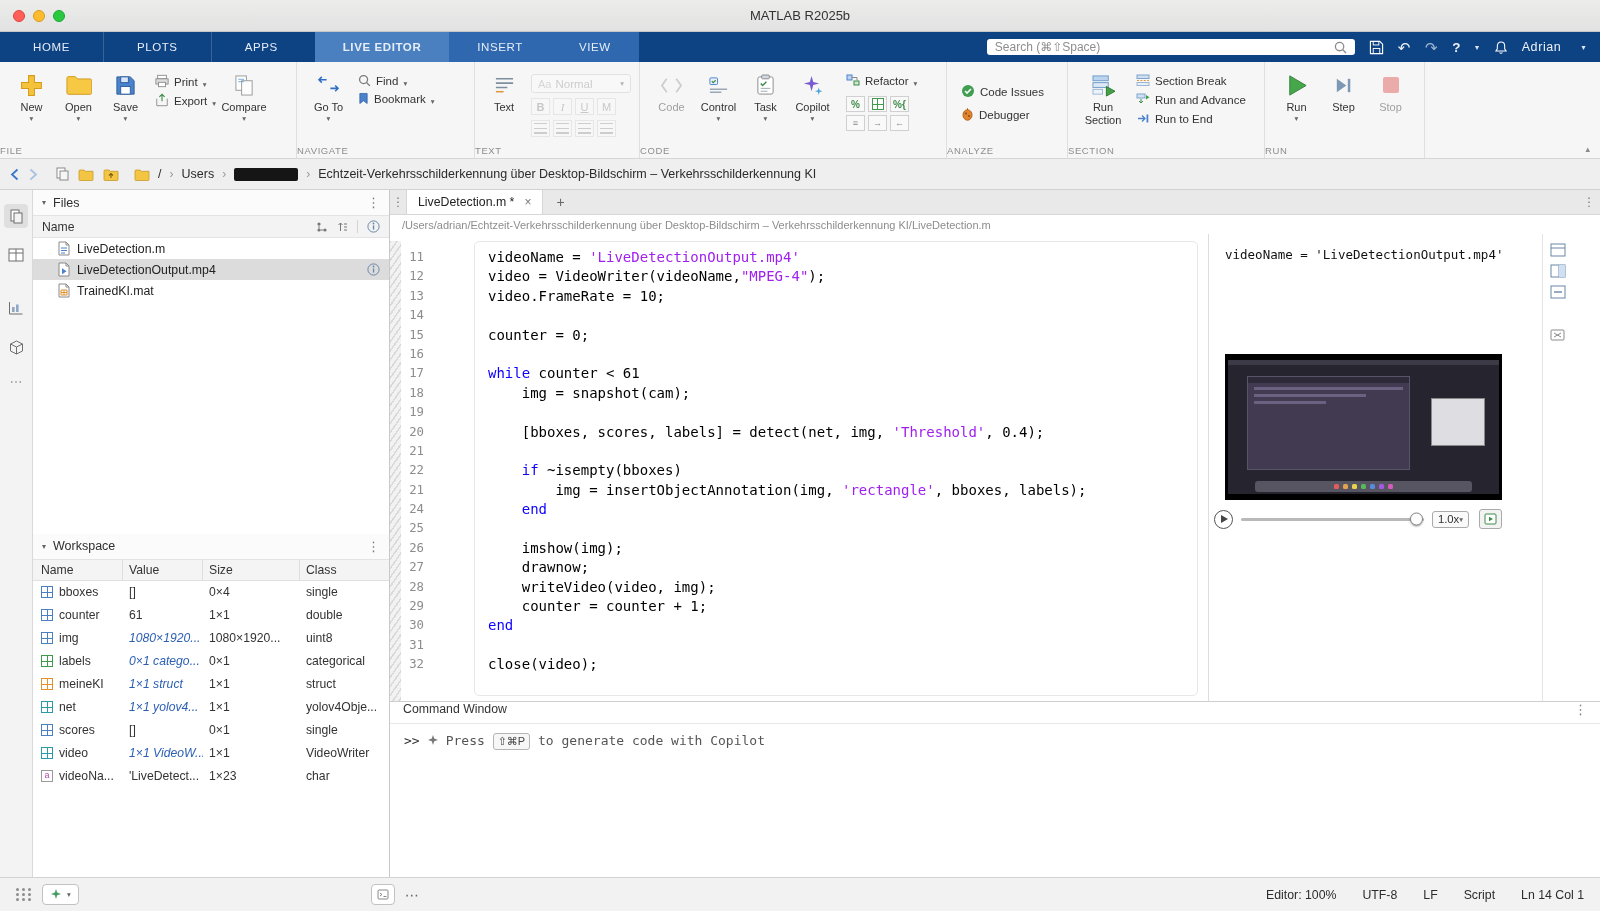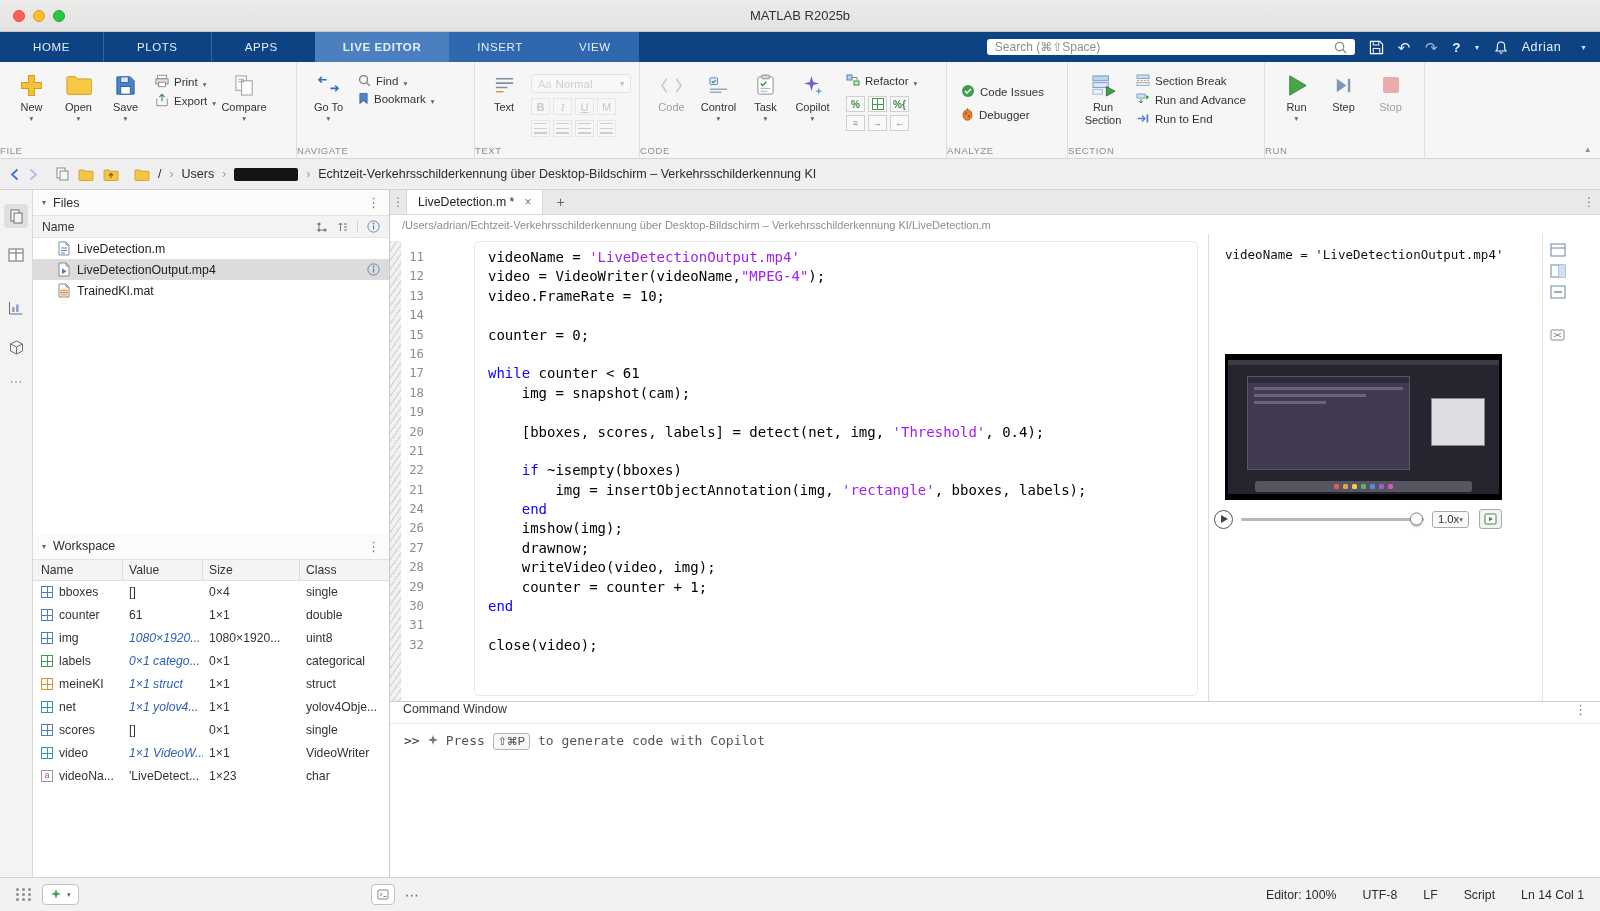--- a/index.html
+++ b/index.html
@@ -816,20 +816,21 @@
               <div class="cl"><span class="ln">15</span><span class="ct"><span>counter = 0;</span></span></div>
               <div class="cl"><span class="ln">16</span><span class="ct"></span></div>
               <div class="cl"><span class="ln">17</span><span class="ct"><span class="tok-k">while</span><span> counter &lt; 61</span></span></div>
               <div class="cl"><span class="ln">18</span><span class="ct"><span>    img = snapshot(cam);</span></span></div>
               <div class="cl"><span class="ln">19</span><span class="ct"></span></div>
               <div class="cl"><span class="ln">20</span><span class="ct"><span>    [bboxes, scores, labels] = detect(net, img, </span><span class="tok-s">'Threshold'</span><span>, 0.4);</span></span></div>
               <div class="cl"><span class="ln">21</span><span class="ct"></span></div>
               <div class="cl"><span class="ln">22</span><span class="ct"><span>    </span><span class="tok-k">if</span><span> ~isempty(bboxes)</span></span></div>
               <div class="cl"><span class="ln">21</span><span class="ct"><span>        img = insertObjectAnnotation(img, </span><span class="tok-s">'rectangle'</span><span>, bboxes, labels);</span></span></div>
               <div class="cl"><span class="ln">24</span><span class="ct"><span>    </span><span class="tok-k">end</span></span></div>
+              <div class="cl"><span class="ln">25</span><span class="ct"></span></div>
               <div class="cl"><span class="ln">26</span><span class="ct"><span>    imshow(img);</span></span></div>
               <div class="cl"><span class="ln">27</span><span class="ct"><span>    drawnow;</span></span></div>
               <div class="cl"><span class="ln">28</span><span class="ct"><span>    writeVideo(video, img);</span></span></div>
               <div class="cl"><span class="ln">29</span><span class="ct"><span>    counter = counter + 1;</span></span></div>
               <div class="cl"><span class="ln">30</span><span class="ct"><span class="tok-k">end</span></span></div>
               <div class="cl"><span class="ln">31</span><span class="ct"></span></div>
               <div class="cl"><span class="ln">32</span><span class="ct"><span>close(video);</span></span></div>
             </div>
         </div>
         <div class="vdiv"></div>

